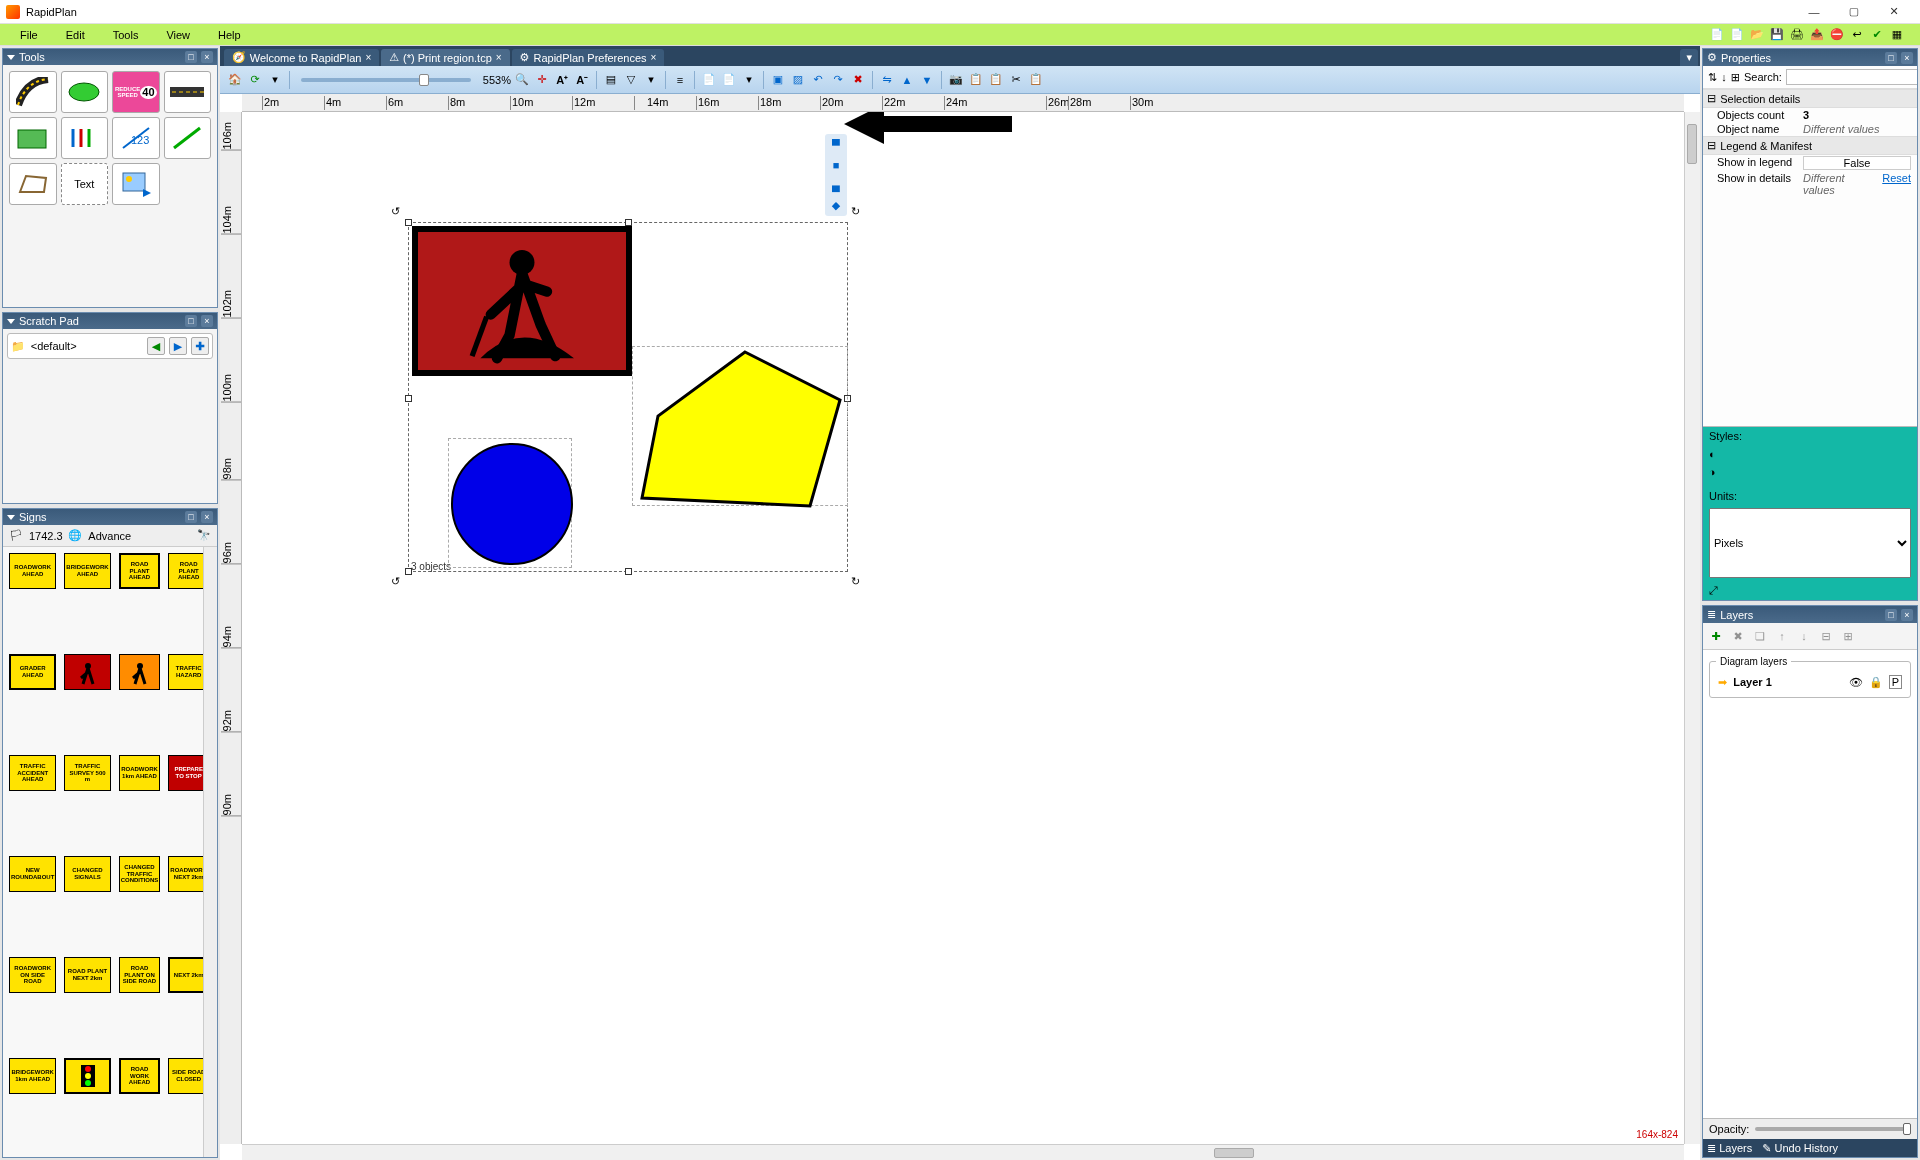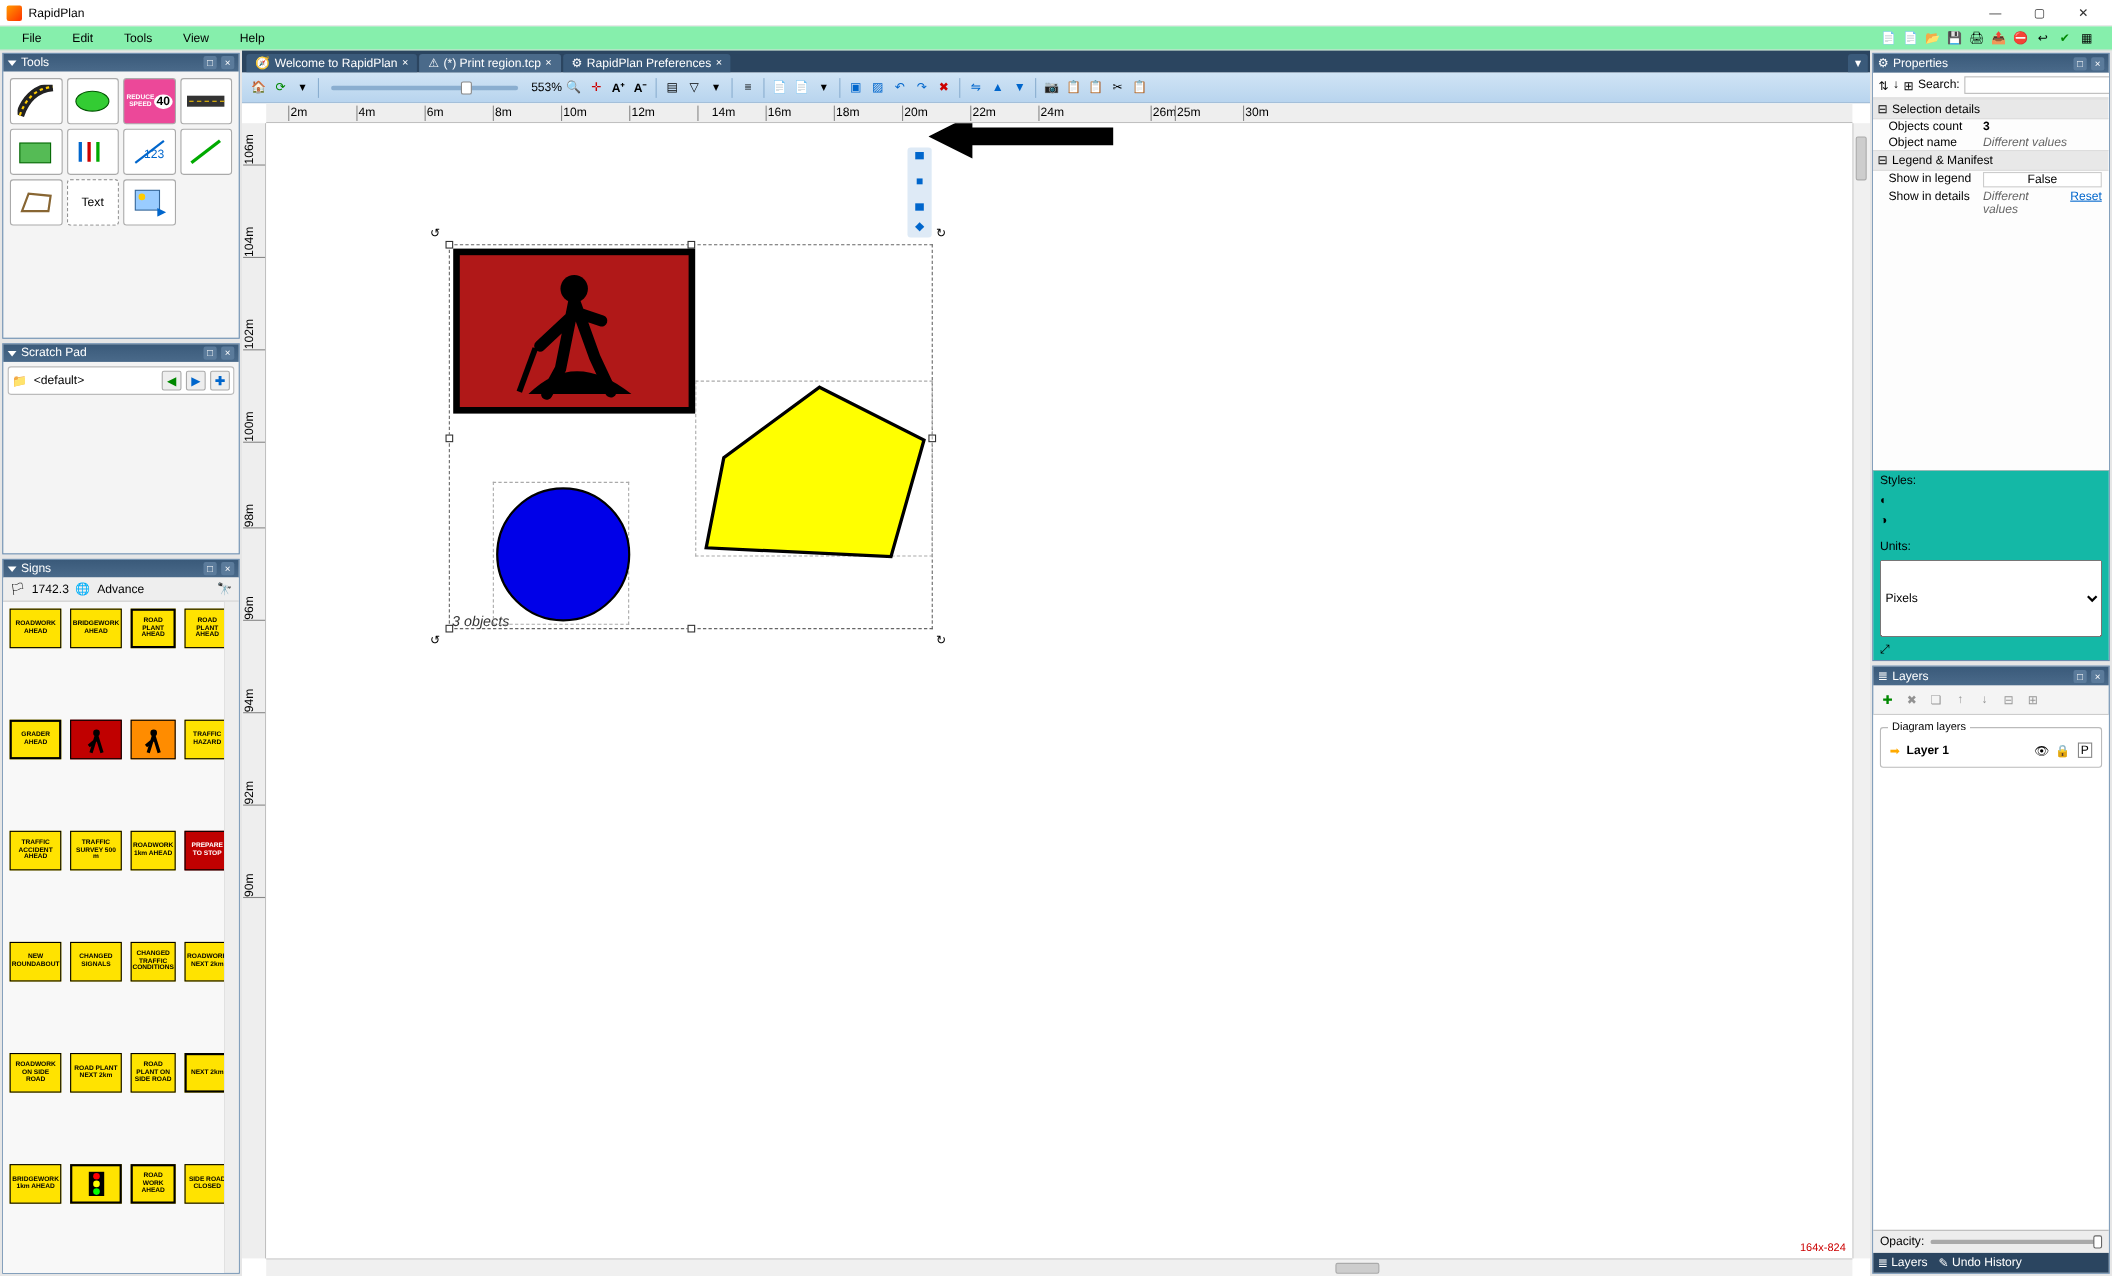--- a/index.html
+++ b/index.html
@@ -1,21 +1,21 @@
 <!DOCTYPE html>
 <html><head>
 <meta charset="utf-8">
 <style>
 * { box-sizing: border-box; margin: 0; padding: 0; font-family: "Segoe UI", Tahoma, sans-serif; font-size: 11px; }
 body { background: #f0f0f0; width: 1920px; height: 1160px; overflow: hidden; display: flex; flex-direction: column; }
 .titlebar { height: 24px; background: #fff; display: flex; align-items: center; padding: 0 6px; border-bottom: 1px solid #e0e0e0; }
 .titlebar .title-icon { width: 14px; height: 14px; background: linear-gradient(135deg,#f90,#f30); border-radius: 2px; margin-right: 6px; }
 .titlebar .spacer { flex: 1; }
 .win-btn { width: 40px; height: 22px; display: flex; align-items: center; justify-content: center; color: #333; cursor: default; }
-.menubar { height: 22px; background: #86efac; display: flex; align-items: center; padding: 0 6px; border-bottom: 1px solid #ddd; }
+.menubar { height: 22px; background: #bef264; display: flex; align-items: center; padding: 0 6px; border-bottom: 1px solid #ddd; }
 .menu-item { padding: 2px 14px; cursor: default; }
 .menubar .spacer { flex: 1; }
 .tb-icons { display: flex; gap: 2px; margin-right: 8px; }
 .tb-icon { width: 18px; height: 18px; display: flex; align-items: center; justify-content: center; border-radius: 2px; cursor: default; }
 .main { flex: 1; display: flex; min-height: 0; }
 
 
 .left-col { width: 220px; display: flex; flex-direction: column; background: #e6e6e6; }
 .panel { border: 1px solid #6a8caf; margin: 2px; display: flex; flex-direction: column; background: #f4f4f4; }
 .panel-header { background: linear-gradient(#3a5a7a,#4a6a8a); color: #fff; padding: 2px 4px; display: flex; align-items: center; gap: 4px; font-weight: 500; }
@@ -51,21 +51,21 @@
 .canvas-wrap { flex: 1; position: relative; background: #fff; overflow: hidden; }
 .ruler-h { position: absolute; top: 0; left: 22px; right: 16px; height: 18px; background: #eee; border-bottom: 1px solid #bbb; font-size: 8px; }
 .ruler-h span { position: absolute; top: 2px; border-left: 1px solid #888; padding-left: 1px; height: 14px; }
 .ruler-v { position: absolute; top: 18px; left: 0; bottom: 16px; width: 22px; background: #eee; border-right: 1px solid #bbb; font-size: 8px; }
 .ruler-v span { position: absolute; left: 1px; border-top: 1px solid #888; padding-top: 0; width: 20px; writing-mode: vertical-rl; text-orientation: mixed; transform: rotate(180deg); }
 .canvas { position: absolute; top: 18px; left: 22px; right: 16px; bottom: 16px; background: #fff; overflow: hidden; }
 .sel-box { position: absolute; border: 1px dashed #666; }
 .sel-handle { position: absolute; width: 7px; height: 7px; background: #fff; border: 1px solid #333; }
 .rot-handle { position: absolute; width: 14px; height: 14px; }
 .obj-sel { position: absolute; border: 1px dashed #aaa; }
-.caption { position: absolute; font-size: 13px; color: #333; font-style: italic; }
+.caption { position: absolute; font-size: 10px; color: #333; }
 .scrollbar-v { position: absolute; top: 18px; right: 0; bottom: 16px; width: 16px; background: #f0f0f0; border-left: 1px solid #ccc; }
 .scrollbar-h { position: absolute; left: 22px; right: 16px; bottom: 0; height: 16px; background: #f0f0f0; border-top: 1px solid #ccc; display: flex; align-items: center; }
 .sb-thumb { background: #cdcdcd; border: 1px solid #aaa; border-radius: 2px; }
 .coord { position: absolute; right: 22px; bottom: 20px; color: #c00; font-size: 10px; }
 .floating-tb { position: absolute; top: 22px; display: flex; flex-direction: column; gap: 2px; background: rgba(200,220,240,0.6); padding: 2px; border-radius: 3px; }
 .big-arrow { position: absolute; }
 
 
 .right-col { width: 220px; display: flex; flex-direction: column; background: #e6e6e6; }
 .prop-body { flex: 1; background: #fdfdfd; font-size: 11px; overflow-y: auto; }
@@ -327,21 +327,21 @@
           <span style="left: 206px;">8m</span>
           <span style="left: 268px;">10m</span>
           <span style="left: 330px;">12m</span>
           <span style="left: 392px; padding-left: 12px;">14m</span>
           <span style="left: 454px;">16m</span>
           <span style="left: 516px;">18m</span>
           <span style="left: 578px;">20m</span>
           <span style="left: 640px;">22m</span>
           <span style="left: 702px;">24m</span>
           <span style="left: 804px;">26m</span>
-          <span style="left: 826px;">25m</span>
+          <span style="left: 826px;">28m</span>
           <span style="left: 888px;">30m</span>
         </div>
       <div class="ruler-v" id="ruler-v">
           <span style="top: 10px;">106m</span>
           <span style="top: 94px;">104m</span>
           <span style="top: 178px;">102m</span>
           <span style="top: 262px;">100m</span>
           <span style="top: 346px;">98m</span>
           <span style="top: 430px;">96m</span>
           <span style="top: 514px;">94m</span>

